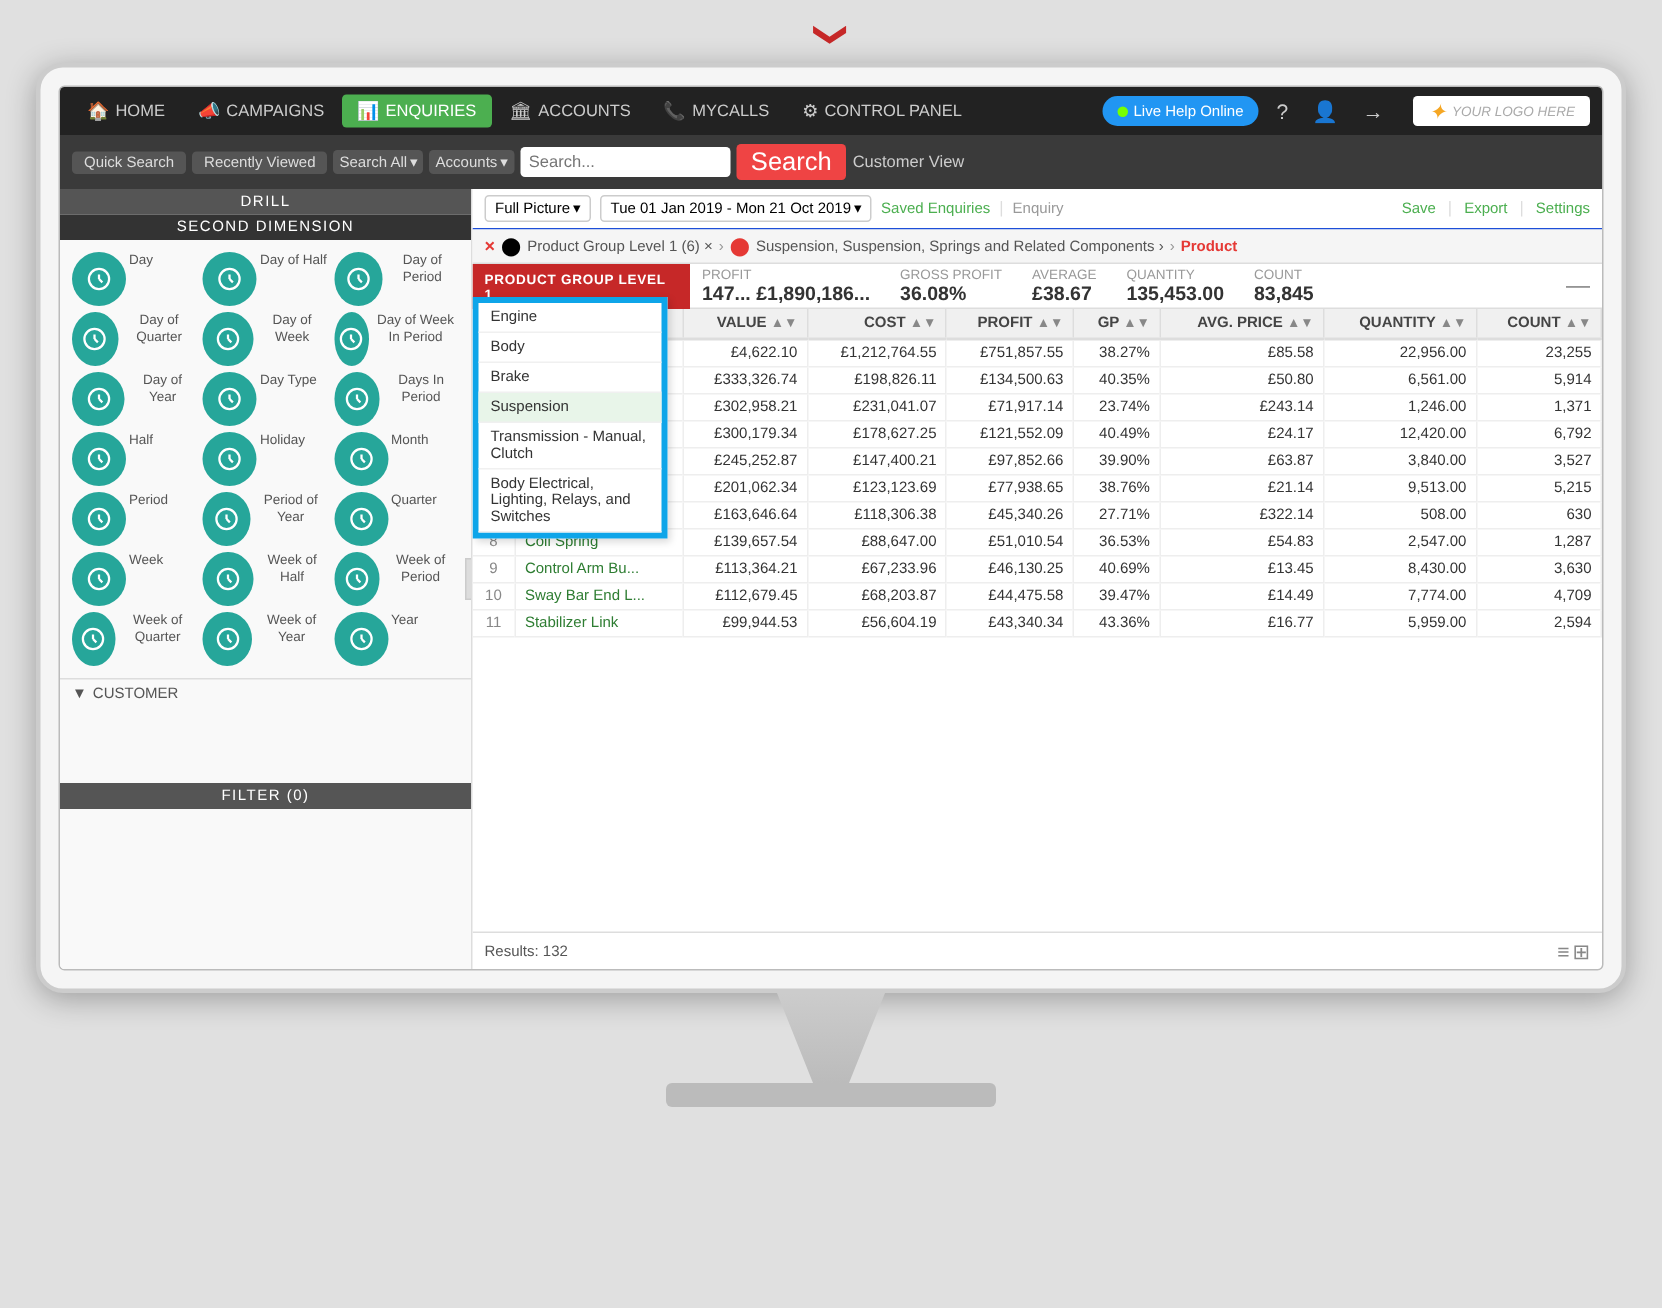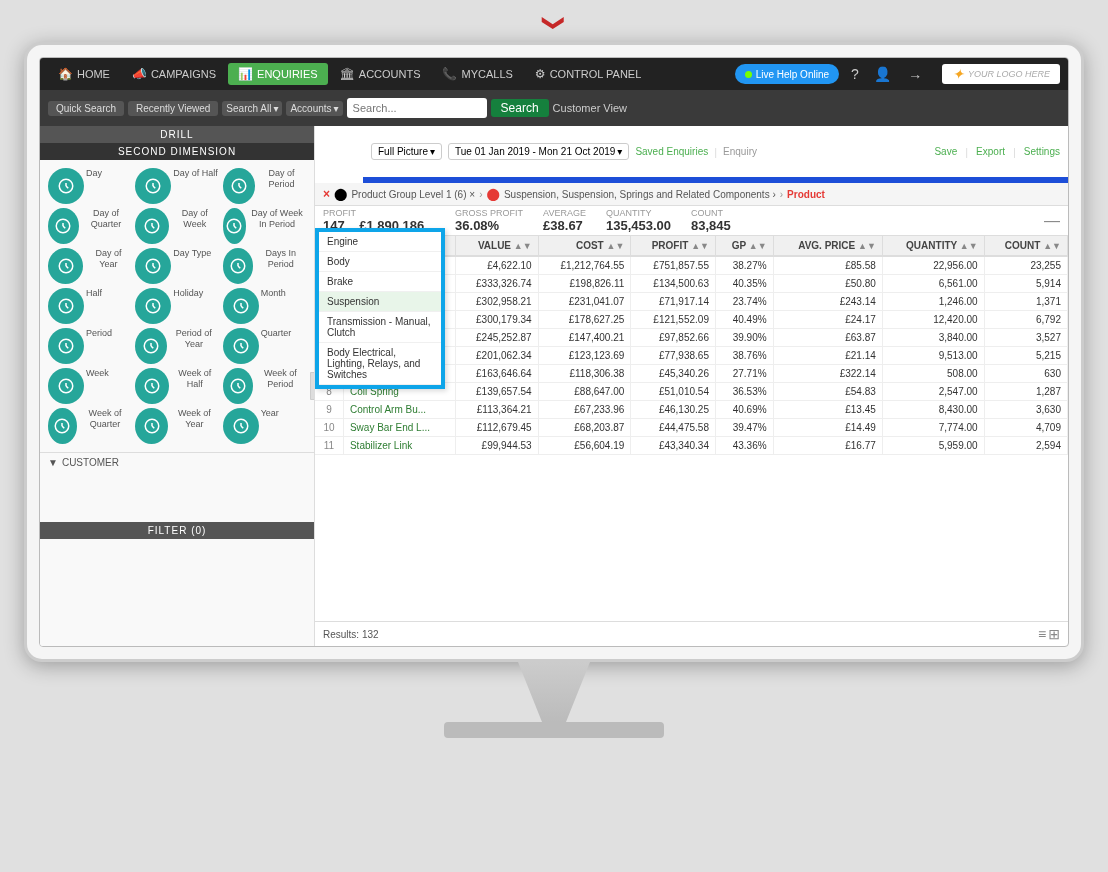--- a/index.html
+++ b/index.html
@@ -112,26 +112,26 @@
     .search-input {
       background: #fff;
       border: none;
       border-radius: 3px;
       padding: 2px 6px;
       font-size: 11px;
       width: 140px;
       height: 20px;
     }
     .search-go {
-      background: #15803d;
+      background: #ef4444;
       color: #fff;
       border: none;
       border-radius: 3px;
       padding: 2px 10px;
-      font-size: 12px;
+      font-size: 17px;
       cursor: pointer;
     }
     .customer-view-btn {
       background: transparent;
       color: #ccc;
       border: none;
       font-size: 11px;
       cursor: pointer;
     }
     .search-accounts {
@@ -249,25 +249,24 @@
       display: flex;
       flex-direction: column;
       overflow: hidden;
       position: relative;
     }
 
     
     .panel-toolbar {
       display: flex;
       align-items: center;
-      padding: 17px 8px;
-      border-bottom: 6px solid #1d4ed8;
+      padding: 4px 8px;
+      border-bottom: 1px solid #1d4ed8;
       background: #fff;
       gap: 6px;
-      margin-left: 48px;
     }
     .full-picture-btn {
       background: #fff;
       border: 1px solid #ccc;
       border-radius: 3px;
       padding: 2px 6px;
       font-size: 10px;
       cursor: pointer;
       display: flex;
       align-items: center;
@@ -774,20 +773,23 @@
           <span style="font-size:12px;">⬤</span>
           <span class="breadcrumb-item">Product Group Level 1 (6) ×</span>
           <span class="breadcrumb-separator">›</span>
           <span style="font-size:12px; color:#e53935;">⬤</span>
           <span class="breadcrumb-item">Suspension, Suspension, Springs and Related Components ›</span>
           <span class="breadcrumb-separator">›</span>
           <span class="breadcrumb-active">Product</span>
         </div>
 
         <div style="position:relative; display:flex;">
+          <div class="summary-row" style="width:145px; position:relative; z-index:5; flex-shrink:0;">
+            <span style="font-size:9px;">PRODUCT GROUP LEVEL 1</span>
+          </div>
 
           <div class="subgroup-menu" style="position:absolute; top:22px; left:0; z-index:30;">
             <div class="subgroup-menu-item">Engine</div>
             <div class="subgroup-menu-item">Body</div>
             <div class="subgroup-menu-item">Brake</div>
             <div class="subgroup-menu-item" style="background:#e8f5e9;">Suspension</div>
             <div class="subgroup-menu-item">Transmission - Manual, Clutch</div>
             <div class="subgroup-menu-item">Body Electrical, Lighting, Relays, and Switches</div>
           </div>
 

